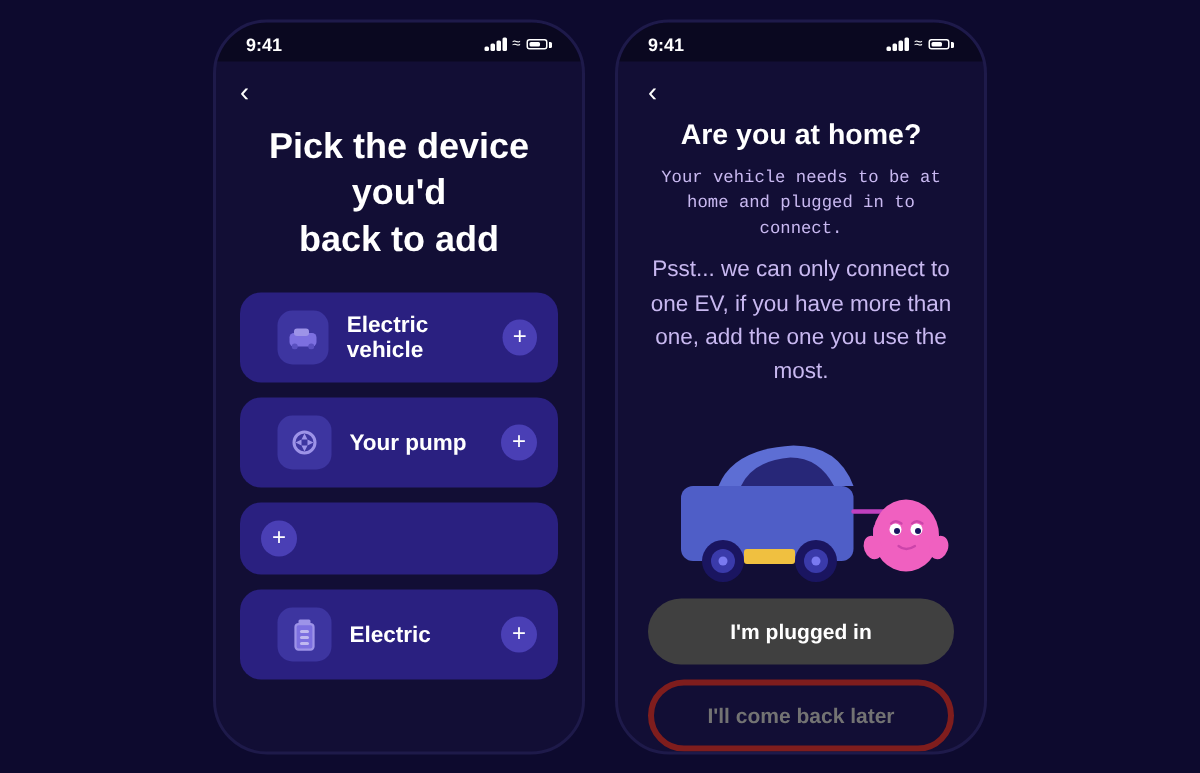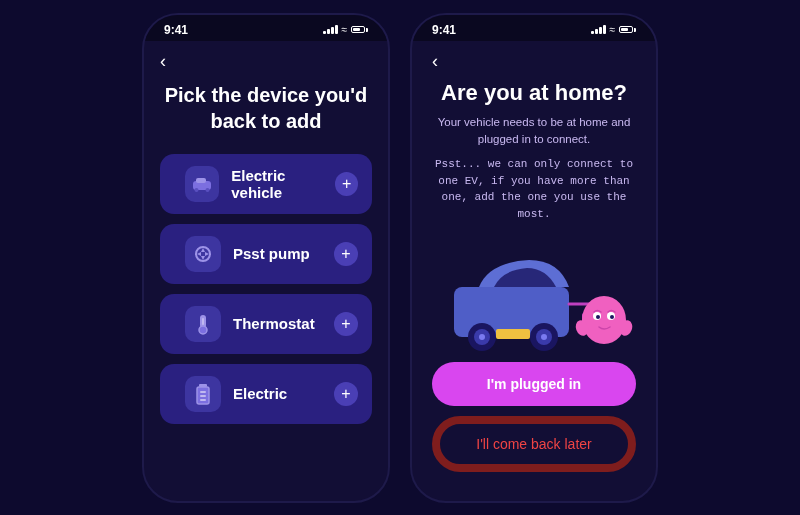--- a/index.html
+++ b/index.html
@@ -68,21 +68,21 @@
     .back-btn {
       color: white;
       font-size: 18px;
       margin-bottom: 10px;
       cursor: pointer;
       width: 24px;
     }
 
     .page-title {
       color: white;
-      font-size: 20px;
+      font-size: 24px;
       font-weight: 700;
       text-align: center;
       line-height: 1.3;
       margin-bottom: 20px;
     }
 
     .device-list {
       display: flex;
       flex-direction: column;
       gap: 10px;
@@ -147,41 +147,41 @@
     .right-back-btn {
       align-self: flex-start;
       color: white;
       font-size: 18px;
       margin-bottom: 8px;
       cursor: pointer;
     }
 
     .question-title {
       color: white;
-      font-size: 22px;
+      font-size: 19px;
       font-weight: 700;
       text-align: center;
       margin-bottom: 8px;
     }
 
     .question-subtitle {
       color: #c8b8f0;
       font-size: 11.5px;
       text-align: center;
       line-height: 1.5;
       margin-bottom: 8px;
+      font-family: Liberation Mono, monospace;
     }
 
     .question-note {
       color: #c8b8f0;
-      font-size: 11px;
+      font-size: 15px;
       text-align: center;
       line-height: 1.5;
       margin-bottom: 10px;
-      font-family: Liberation Mono, monospace;
     }
 
     
     .car-illustration {
       flex: 1;
       display: flex;
       align-items: center;
       justify-content: center;
       position: relative;
       width: 100%;
@@ -190,40 +190,40 @@
     
     .action-buttons {
       width: 100%;
       display: flex;
       flex-direction: column;
       gap: 10px;
       padding-bottom: 10px;
     }
 
     .btn-primary {
-      background-color: #d946ef;
+      background-color: #404040;
       color: white;
       border: none;
       border-radius: 50px;
       padding: 14px;
       font-size: 14px;
       font-weight: 600;
       text-align: center;
       cursor: pointer;
       width: 100%;
     }
 
     .btn-secondary {
       background-color: transparent;
-      color: #ef4444;
-      border: 8px solid #7f1d1d;
+      color: #737373;
+      border: 4px solid #7f1d1d;
       border-radius: 50px;
       padding: 12px;
       font-size: 14px;
-      font-weight: 400;
+      font-weight: 700;
       text-align: center;
       cursor: pointer;
       width: 100%;
     }
 
     
     .signal-bar {
       display: inline-flex;
       gap: 1px;
       align-items: flex-end;
@@ -316,36 +316,26 @@
           <div class="device-item-left">
             <div class="device-icon-wrap">
               <svg width="22" height="22" viewBox="0 0 22 22" fill="none">
                 <circle cx="11" cy="11" r="7" stroke="#9d93e8" stroke-width="2"></circle>
                 <path d="M11 5 L9 9 L13 9 Z" fill="#9d93e8"></path>
                 <path d="M11 17 L13 13 L9 13 Z" fill="#9d93e8"></path>
                 <path d="M5 11 L9 9 L9 13 Z" fill="#9d93e8"></path>
                 <path d="M17 11 L13 13 L13 9 Z" fill="#9d93e8"></path>
               </svg>
             </div>
-            <span class="device-label">Psst pump</span>
+            <span class="device-label">Your pump</span>
           </div>
           <div class="device-add-btn">+</div>
         </div>
 
         <div class="device-item">
-          <div class="device-item-left">
-            <div class="device-icon-wrap">
-              <svg width="16" height="22" viewBox="0 0 16 22" fill="none">
-                <rect x="5" y="2" width="6" height="13" rx="3" fill="#9d93e8"></rect>
-                <circle cx="8" cy="17" r="4" fill="#7c6fe0" stroke="#9d93e8" stroke-width="1.5"></circle>
-                <rect x="7" y="5" width="2" height="7" rx="1" fill="#c0b8f0"></rect>
-              </svg>
-            </div>
-            <span class="device-label">Thermostat</span>
-          </div>
           <div class="device-add-btn">+</div>
         </div>
 
         <div class="device-item">
           <div class="device-item-left">
             <div class="device-icon-wrap">
               <svg width="16" height="22" viewBox="0 0 16 22" fill="none">
                 <rect x="4" y="1" width="8" height="3" rx="1" fill="#9d93e8"></rect>
                 <rect x="2" y="4" width="12" height="17" rx="2" fill="#7c6fe0" stroke="#9d93e8" stroke-width="1.5"></rect>
                 <rect x="5" y="8" width="6" height="2" rx="1" fill="#c0b8f0"></rect>

